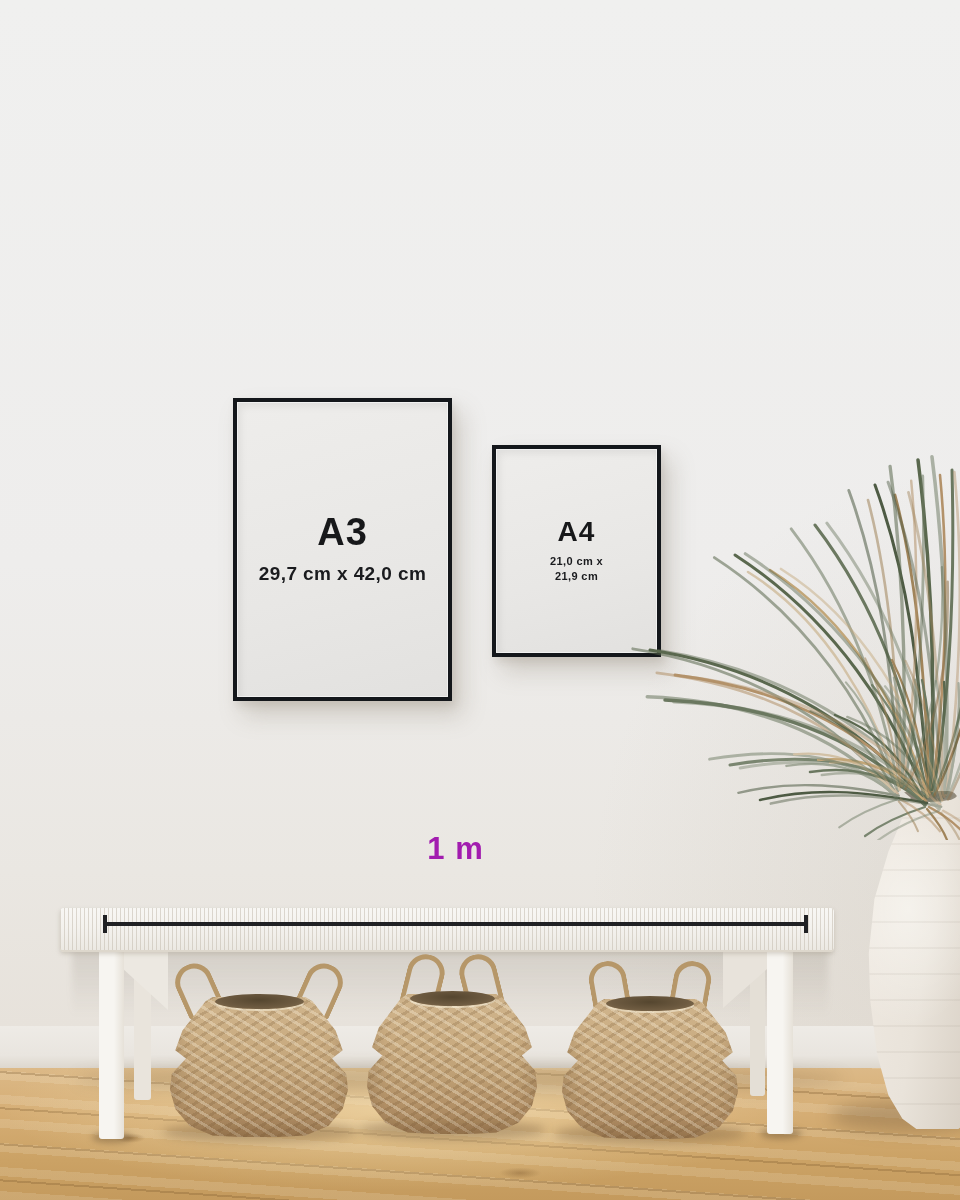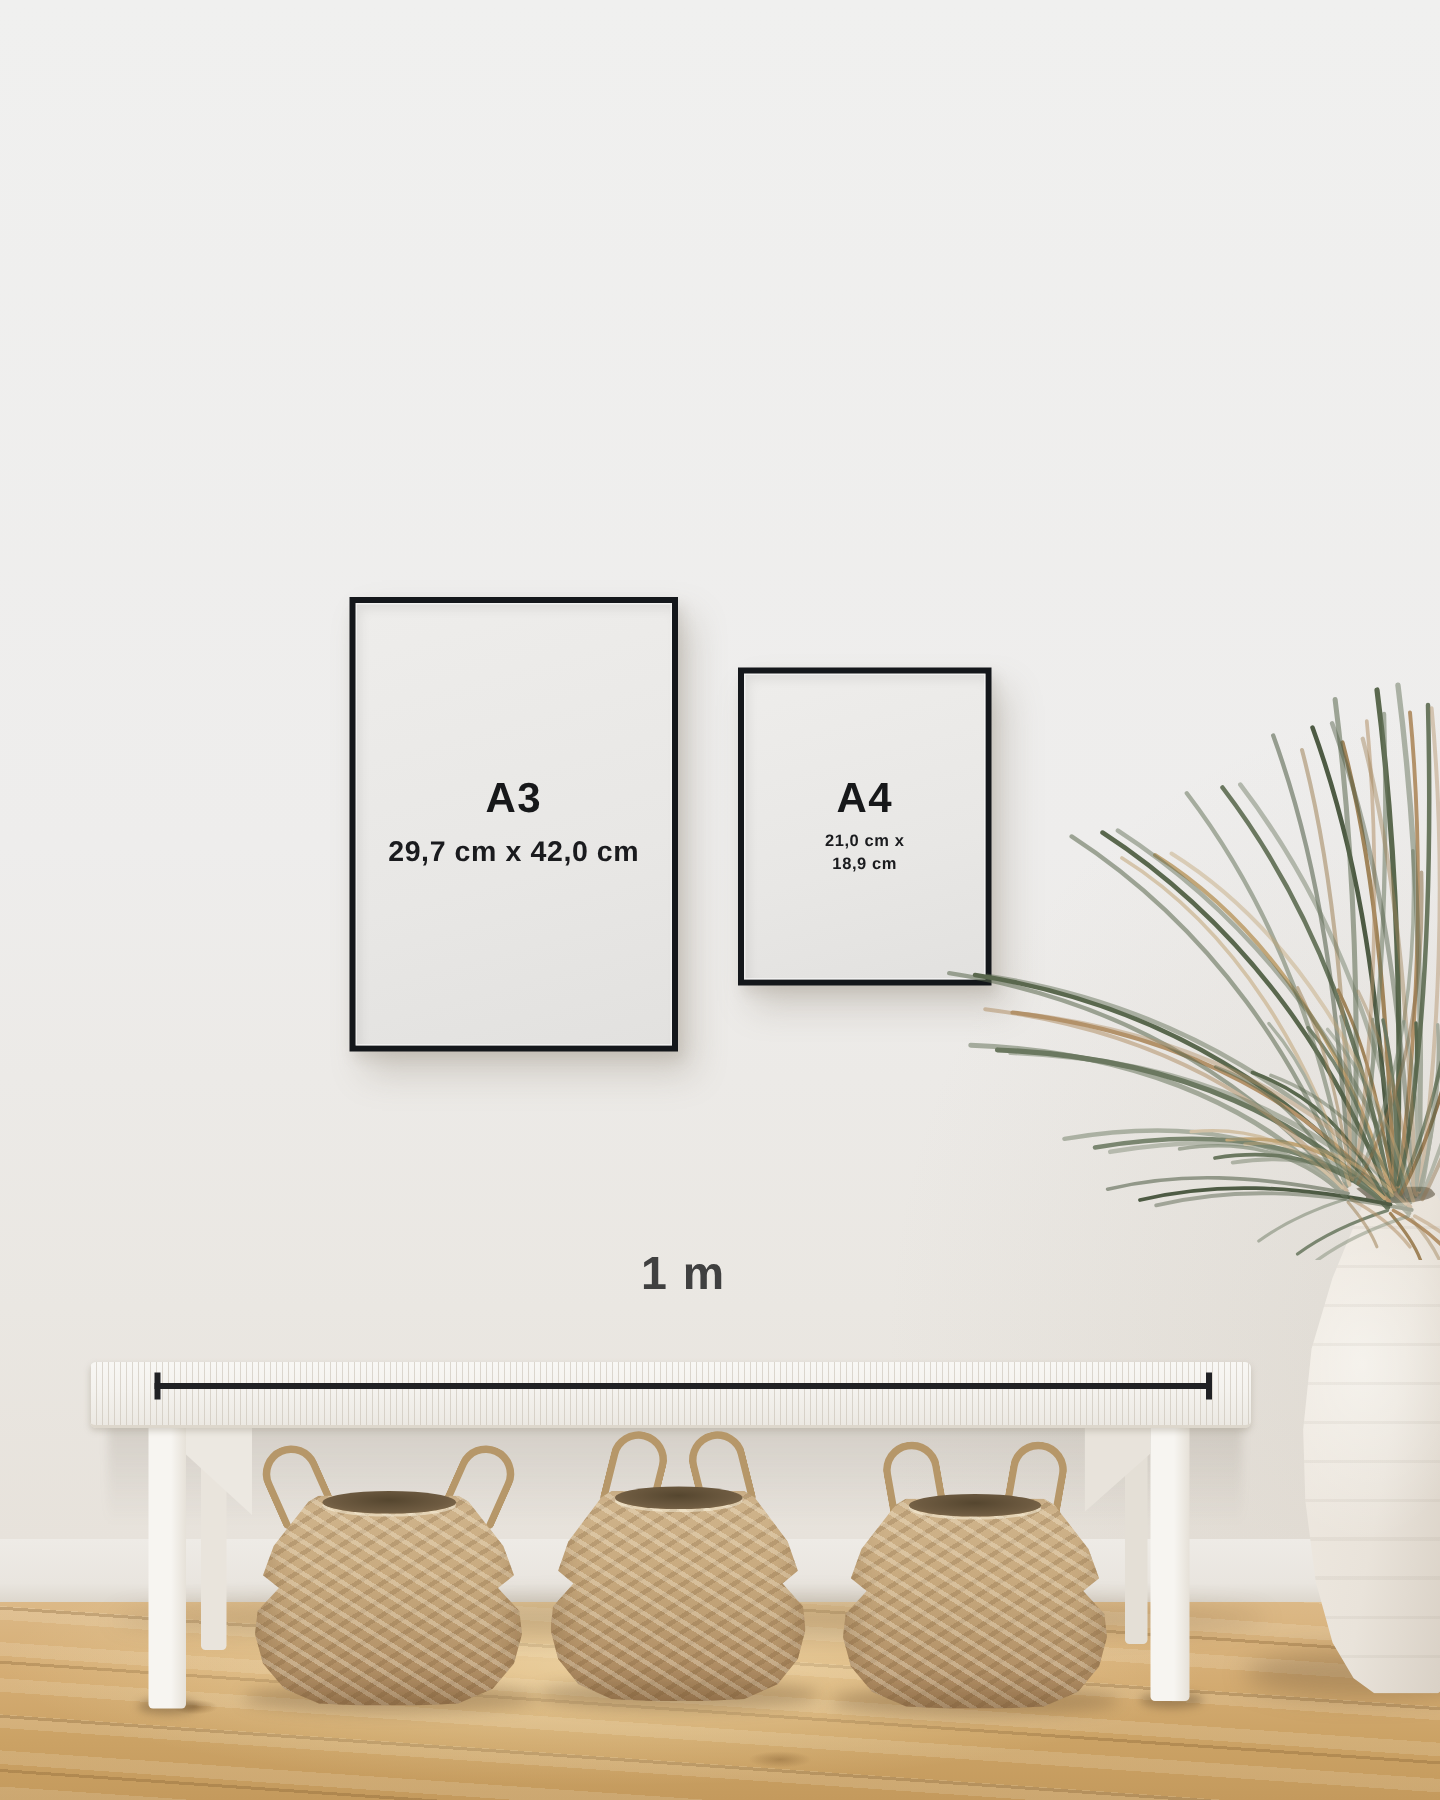--- a/index.html
+++ b/index.html
@@ -24,28 +24,28 @@
       linear-gradient(180deg,#dcb987 0%,#d5ad74 35%,#cba265 70%,#c49a5d 100%);}
 
   
   .frame{position:absolute;background:#14171b;padding:4px;box-sizing:border-box;
     box-shadow:10px 14px 22px rgba(140,128,112,.30), 3px 5px 8px rgba(140,128,112,.18);}
   .frame-a3{left:233px;top:398px;width:219px;height:303px;}
   .frame-a4{left:492px;top:445px;width:169px;height:212px;}
   .paper{width:100%;height:100%;display:flex;flex-direction:column;align-items:center;justify-content:center;
     background:linear-gradient(165deg,#eeedeb 0%,#e8e7e5 60%,#e2e1df 100%);
     box-shadow:inset 0 0 0 1px rgba(255,255,255,.55), inset 3px 4px 8px rgba(0,0,0,.07);}
-  .size-label{font-weight:700;font-size:28px;letter-spacing:1px;color:#17181a;line-height:1;}
+  .size-label{font-weight:700;font-size:38px;letter-spacing:1px;color:#17181a;line-height:1;}
   .frame-a4 .size-label{font-size:28px;}
   .dim-label{font-weight:600;font-size:19px;letter-spacing:.4px;color:#1a1b1e;margin-top:10px;line-height:1.35;text-align:center;}
   .frame-a4 .dim-label{font-size:11px;margin-top:8px;}
 
   
   .scale-label{position:absolute;left:103px;top:831px;width:705px;text-align:center;
-    font-size:31px;font-weight:600;letter-spacing:1px;color:#404040;}
+    font-size:31px;font-weight:600;letter-spacing:1px;color:#a21caf;}
   .scale-line{position:absolute;left:103px;top:886px;width:705px;height:4px;background:#202124;}
   .scale-line::before,.scale-line::after{content:"";position:absolute;top:-7px;width:4px;height:18px;background:#202124;}
   .scale-line::before{left:0;} .scale-line::after{right:0;}
 
   
   .under-seat-shadow{position:absolute;left:72px;top:950px;width:756px;height:66px;
     background:linear-gradient(180deg, rgba(108,98,84,.16), rgba(108,98,84,0));filter:blur(3px);}
   .bench-seat{position:absolute;left:60px;top:908px;width:774px;height:42px;border-radius:4px;
     background:
       repeating-linear-gradient(90deg, rgba(196,188,175,.55) 0 1px, rgba(0,0,0,0) 1px 4px),
@@ -148,21 +148,21 @@
     <div class="paper">
       <div class="size-label">A3</div>
       <div class="dim-label">29,7 cm x 42,0 cm</div>
     </div>
   </div>
   <div class="frame frame-a4">
     <div class="paper">
       <div class="size-label">A4</div>
       <div class="dim-label">
         <div>21,0 cm x</div>
-        <div>18,9 cm</div>
+        <div>21,9 cm</div>
       </div>
     </div>
   </div>
 
   <div class="scale-label annotation">1 m</div>
   <div class="scale-line annotation"></div>
 
   <div class="under-seat-shadow"></div>
   <div class="leg-shadow" style="left:92px;top:1132px;width:40px;height:11px;"></div>
   <div class="leg-shadow" style="left:760px;top:1128px;width:42px;height:11px;"></div>

